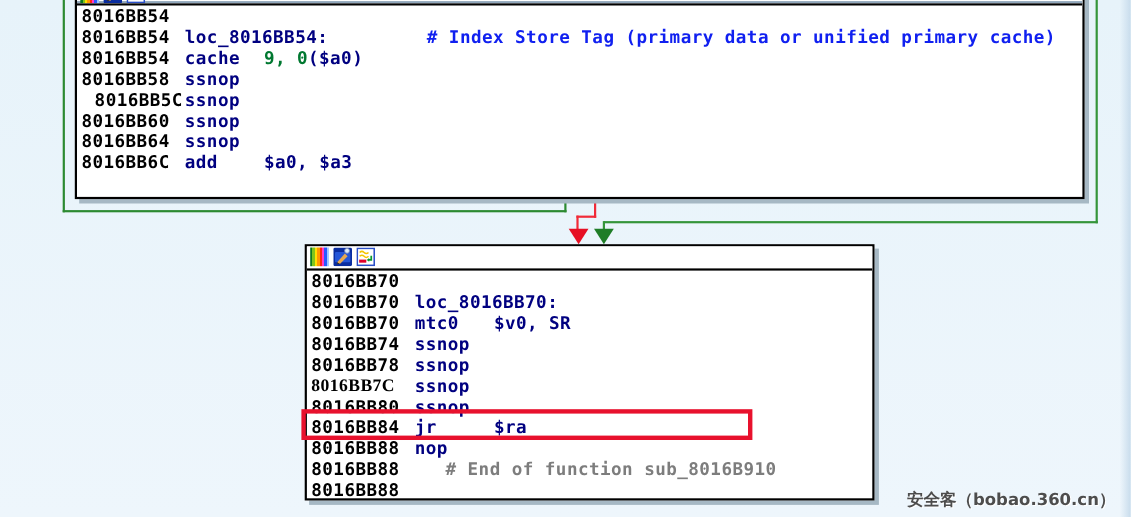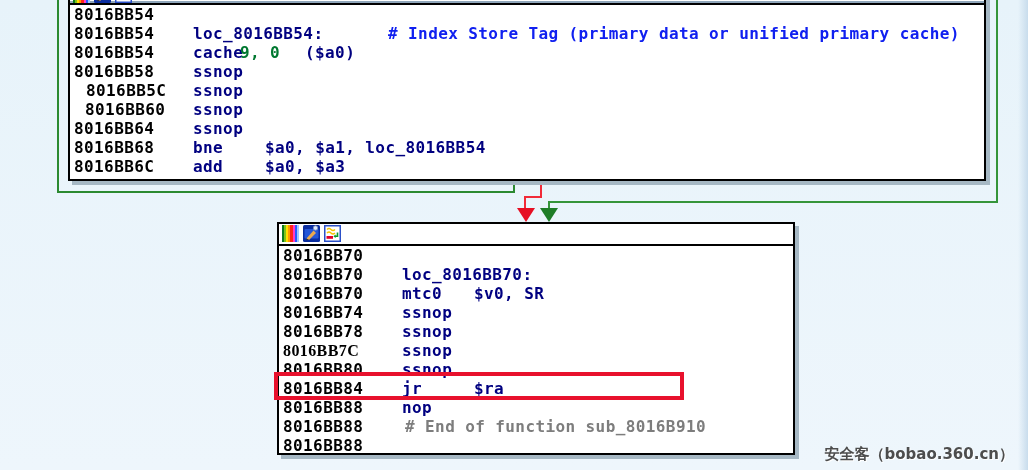--- a/index.html
+++ b/index.html
@@ -32,21 +32,21 @@
   .tb-icon.i2{left:24px;}
   .tb-icon.i3{left:45px;}
   .palette{background:linear-gradient(to right,
      #0c7a1e 0 12%,#7fc41c 12% 25%,#ffe000 25% 38%,#ff9800 38% 50%,
      #ff2418 50% 62%,#ff3cc8 62% 75%,#2858ff 75% 88%,#9cc8ff 88% 100%);}
 
   .block-content{position:relative;}
   .asm-line{position:relative;height:19px;white-space:pre;}
   .seg{position:absolute;top:0;font-size:16px;font-weight:bold;line-height:19px;letter-spacing:0.4px;}
   .addr{color:#000000;}
-  .navy{color:#000080;margin-left:25px;}
+  .navy{color:#000080;}
   .num{color:#007830;}
   .cblue{color:#1020f0;}
   .cgray{color:#7d7d7d;}
 
   .hl-rect{position:absolute;left:274px;top:372px;width:402px;height:20px;
            border:4px solid #e8112d;background:transparent;z-index:6;}
 
   .watermark{position:absolute;right:14px;bottom:6px;font-family:"DejaVu Sans","Liberation Sans",sans-serif;
              font-size:15px;font-weight:bold;color:#4d4d4d;text-shadow:1px 1px 0 #ffffff;z-index:7;margin-top:35px;}
 </style>
@@ -92,23 +92,22 @@
             <polygon points="11.6,9.6 11.6,13 9.4,11.3" fill="#0a9a30"></polygon>
           </svg>
       </div>
     </div>
     <div class="block-content">
         <div class="asm-line"><span class="seg addr" style="left: 4px;">8016BB54</span></div>
         <div class="asm-line"><span class="seg addr" style="left: 4px;">8016BB54</span><span class="seg navy" style="left: 98px;">loc_8016BB54:</span><span class="seg cblue" style="left: 318px;"># Index Store Tag (primary data or unified primary cache)</span></div>
         <div class="asm-line"><span class="seg addr" style="left: 4px;">8016BB54</span><span class="seg navy" style="left: 98px;">cache</span><span class="seg num" style="left: 170px;">9, 0</span><span class="seg navy" style="left: 210px;">($a0)</span></div>
         <div class="asm-line"><span class="seg addr" style="left: 4px;">8016BB58</span><span class="seg navy" style="left: 98px;">ssnop</span></div>
         <div class="asm-line"><span class="seg addr" style="left: 16px;">8016BB5C</span><span class="seg navy" style="left: 98px;">ssnop</span></div>
-        <div class="asm-line"><span class="seg addr" style="left: 15px;">8016BB60</span><span class="seg navy" style="left: 98px;">ssnop</span></div>
+        <div class="asm-line"><span class="seg addr" style="left: 4px;">8016BB60</span><span class="seg navy" style="left: 98px;">ssnop</span></div>
         <div class="asm-line"><span class="seg addr" style="left: 4px;">8016BB64</span><span class="seg navy" style="left: 98px;">ssnop</span></div>
-        <div class="asm-line"><span class="seg addr" style="left: 4px;">8016BB68</span><span class="seg navy" style="left: 98px;">bne</span><span class="seg navy" style="left: 170px;">$a0, $a1, loc_8016BB54</span></div>
         <div class="asm-line"><span class="seg addr" style="left: 4px;">8016BB6C</span><span class="seg navy" style="left: 98px;">add</span><span class="seg navy" style="left: 170px;">$a0, $a3</span></div>
       </div>
   </div>
 
   <div class="block" id="block-bottom" style="left:277px;top:222px;width:518px;height:233px;">
     <div class="block-toolbar">
       <div class="tb-icon i1 palette"></div>
       <div class="tb-icon i2">
         <svg width="17" height="17">
             <rect width="17" height="17" rx="1.5" fill="#0a2da0"></rect>

